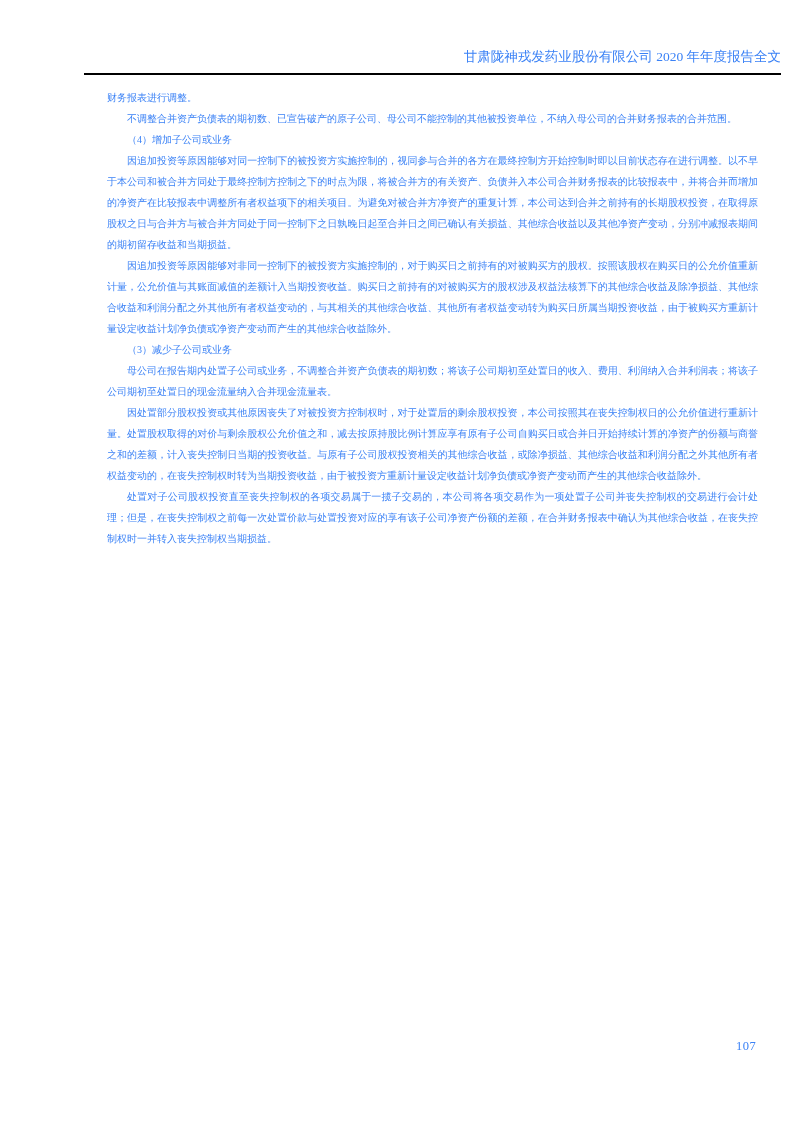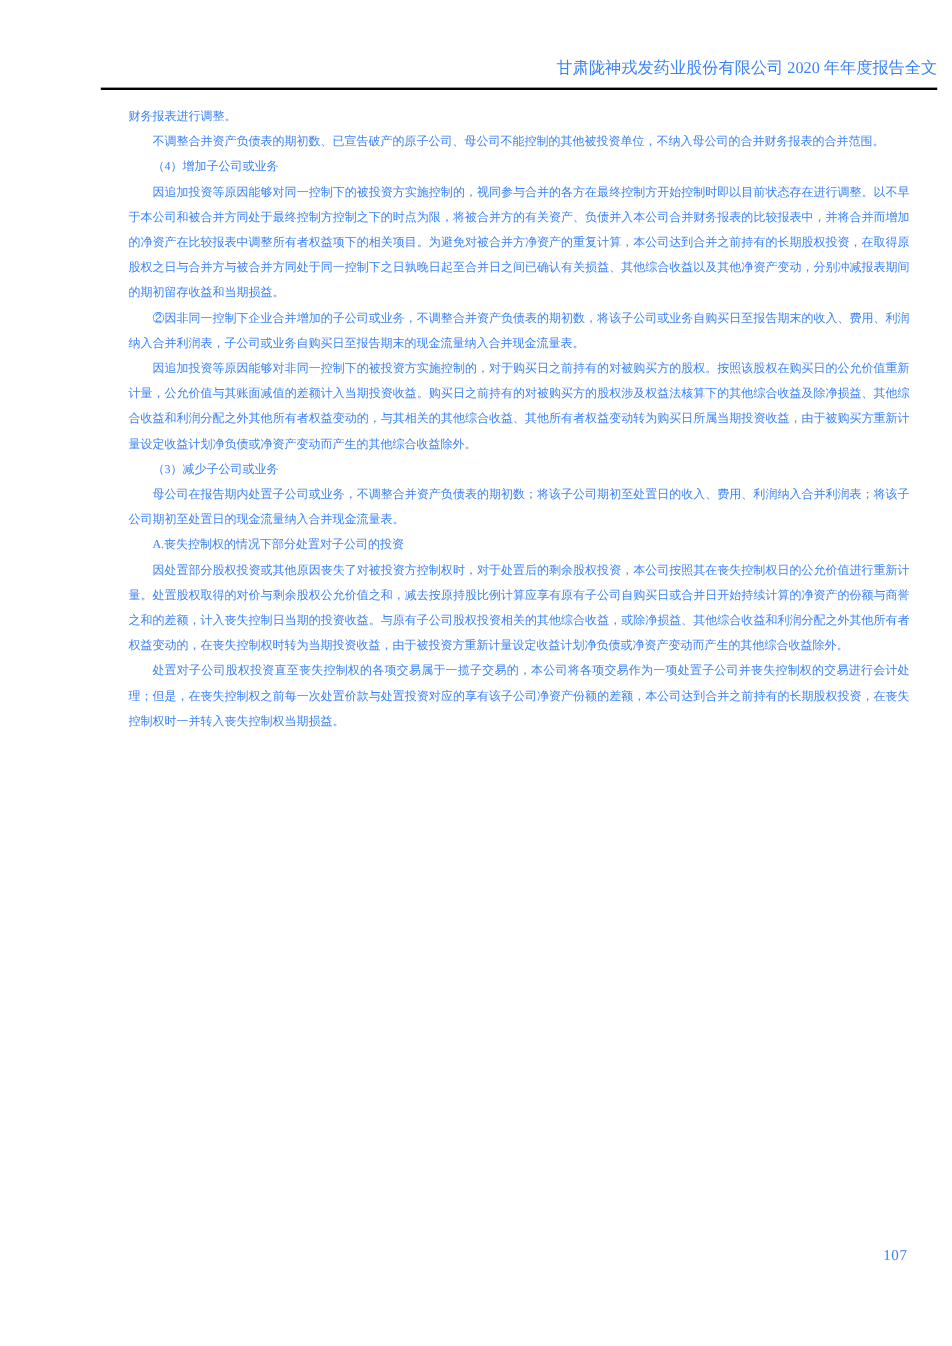--- a/index.html
+++ b/index.html
@@ -62,23 +62,21 @@
 <div class="page">
   <div class="page-header">
     <span>甘肃陇神戎发药业股份有限公司 2020 年年度报告全文</span>
   </div>
 
   <div class="doc-body">
       <p class="para noindent">财务报表进行调整。</p>
       <p class="para">不调整合并资产负债表的期初数、已宣告破产的原子公司、母公司不能控制的其他被投资单位，不纳入母公司的合并财务报表的合并范围。</p>
       <p class="para">（4）增加子公司或业务</p>
       <p class="para">因追加投资等原因能够对同一控制下的被投资方实施控制的，视同参与合并的各方在最终控制方开始控制时即以目前状态存在进行调整。以不早于本公司和被合并方同处于最终控制方控制之下的时点为限，将被合并方的有关资产、负债并入本公司合并财务报表的比较报表中，并将合并而增加的净资产在比较报表中调整所有者权益项下的相关项目。为避免对被合并方净资产的重复计算，本公司达到合并之前持有的长期股权投资，在取得原股权之日与合并方与被合并方同处于同一控制下之日孰晚日起至合并日之间已确认有关损益、其他综合收益以及其他净资产变动，分别冲减报表期间的期初留存收益和当期损益。</p>
-      <p class="para">②因非同一控制下企业合并增加的子公司或业务，不调整合并资产负债表的期初数，将该子公司或业务自购买日至报告期末的收入、费用、利润纳入合并利润表，子公司或业务自购买日至报告期末的现金流量纳入合并现金流量表。</p>
       <p class="para">因追加投资等原因能够对非同一控制下的被投资方实施控制的，对于购买日之前持有的对被购买方的股权。按照该股权在购买日的公允价值重新计量，公允价值与其账面减值的差额计入当期投资收益。购买日之前持有的对被购买方的股权涉及权益法核算下的其他综合收益及除净损益、其他综合收益和利润分配之外其他所有者权益变动的，与其相关的其他综合收益、其他所有者权益变动转为购买日所属当期投资收益，由于被购买方重新计量设定收益计划净负债或净资产变动而产生的其他综合收益除外。</p>
       <p class="para">（3）减少子公司或业务</p>
       <p class="para">母公司在报告期内处置子公司或业务，不调整合并资产负债表的期初数；将该子公司期初至处置日的收入、费用、利润纳入合并利润表；将该子公司期初至处置日的现金流量纳入合并现金流量表。</p>
-      <p class="para">A.丧失控制权的情况下部分处置对子公司的投资</p>
       <p class="para">因处置部分股权投资或其他原因丧失了对被投资方控制权时，对于处置后的剩余股权投资，本公司按照其在丧失控制权日的公允价值进行重新计量。处置股权取得的对价与剩余股权公允价值之和，减去按原持股比例计算应享有原有子公司自购买日或合并日开始持续计算的净资产的份额与商誉之和的差额，计入丧失控制日当期的投资收益。与原有子公司股权投资相关的其他综合收益，或除净损益、其他综合收益和利润分配之外其他所有者权益变动的，在丧失控制权时转为当期投资收益，由于被投资方重新计量设定收益计划净负债或净资产变动而产生的其他综合收益除外。</p>
-      <p class="para">处置对子公司股权投资直至丧失控制权的各项交易属于一揽子交易的，本公司将各项交易作为一项处置子公司并丧失控制权的交易进行会计处理；但是，在丧失控制权之前每一次处置价款与处置投资对应的享有该子公司净资产份额的差额，本公司达到合并之前持有的长期股权投资，在丧失控制权时一并转入丧失控制权当期损益。</p>
+      <p class="para">处置对子公司股权投资直至丧失控制权的各项交易属于一揽子交易的，本公司将各项交易作为一项处置子公司并丧失控制权的交易进行会计处理；但是，在丧失控制权之前每一次处置价款与处置投资对应的享有该子公司净资产份额的差额，在合并财务报表中确认为其他综合收益，在丧失控制权时一并转入丧失控制权当期损益。</p>
     </div>
 
   <div class="page-number">107</div>
 </div>
 
 </body></html>

